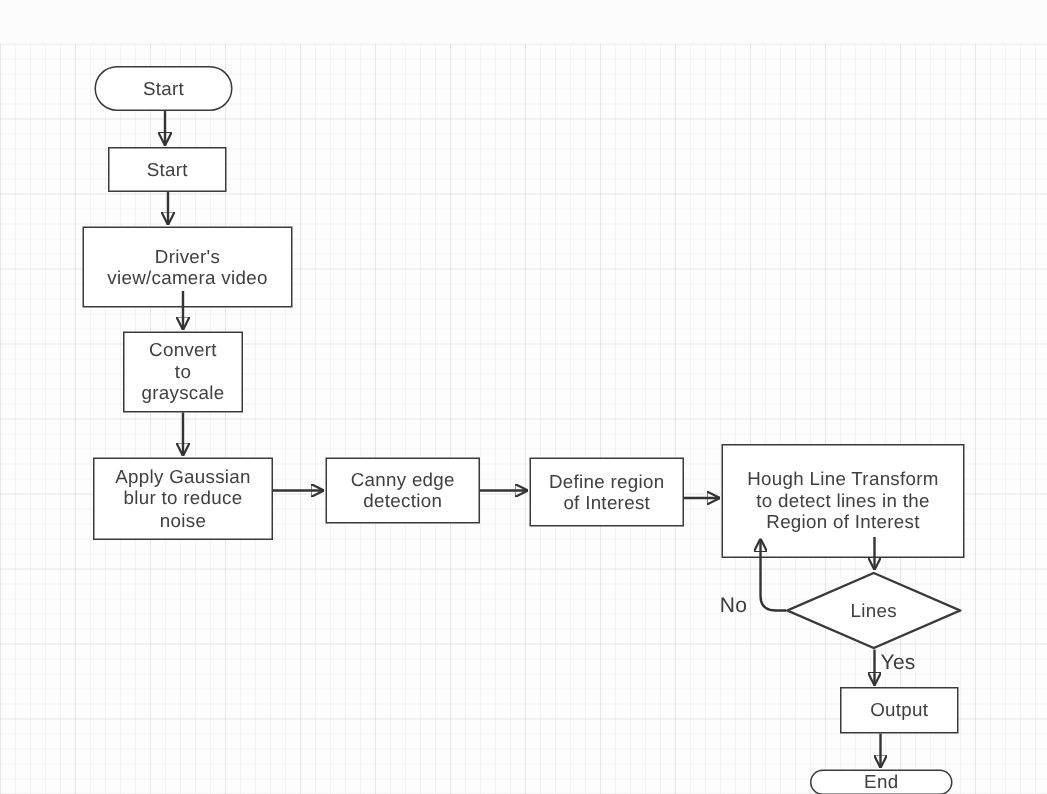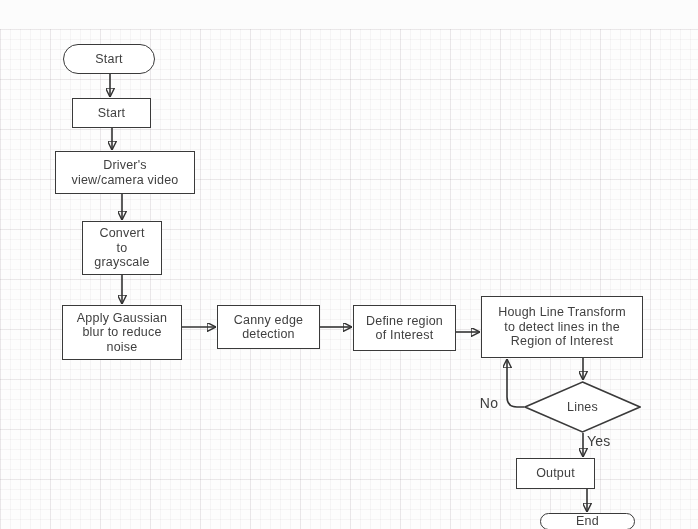--- a/index.html
+++ b/index.html
@@ -67,21 +67,21 @@
 <div class="canvas">
 
   <div class="node stadium" style="left:63px; top:15px; width:92px; height:30px">
     <span>Start</span>
   </div>
 
   <div class="node" style="left:72px; top:69px; width:79px; height:30px">
     <span>Start</span>
   </div>
 
-  <div class="node" style="left:55px; top:122px; width:140px; height:43px">
+  <div class="node" style="left:55px; top:122px; width:140px; height:54px">
     <span>Driver's
 view/camera video</span>
   </div>
 
   <div class="node" style="left:82px; top:192px; width:80px; height:54px">
     <span>Convert
 to
 grayscale</span>
   </div>
 
@@ -94,34 +94,34 @@
     <span>Apply Gaussian
 blur to reduce
 noise</span>
   </div>
 
   <div class="node" style="left:353px; top:276px; width:103px; height:46px">
     <span>Define region
 of Interest</span>
   </div>
 
-  <div class="node" style="left:481px; top:267px; width:162px; height:62px">
+  <div class="node" style="left:481px; top:267px; width:162px; height:76px">
     <span>Hough Line Transform
 to detect lines in the
 Region of Interest</span>
   </div>
 
   <div class="node diamond" style="left:524px; top:352px; width:117px; height:52px">
     <svg width="117" height="52" viewBox="0 0 117 52">
       <polygon points="58.5,1 116,26 58.5,51 1,26" fill="#ffffff" stroke="#3a3a3a" stroke-width="1.6"></polygon>
     </svg>
     <span class="label">Lines</span>
   </div>
 
-  <div class="node" style="left:516px; top:429px; width:79px; height:31px">
+  <div class="node" style="left:560px; top:429px; width:79px; height:31px">
     <span>Output</span>
   </div>
 
   <div class="node stadium" style="left:540px; top:484px; width:95px; height:17px">
     <span>End</span>
   </div>
 
   <div class="edge-label" style="left:476px; top:366px; width:26px; text-align:center">No</div>
   <div class="edge-label" style="left:587px; top:404px; width:32px">Yes</div>
 

